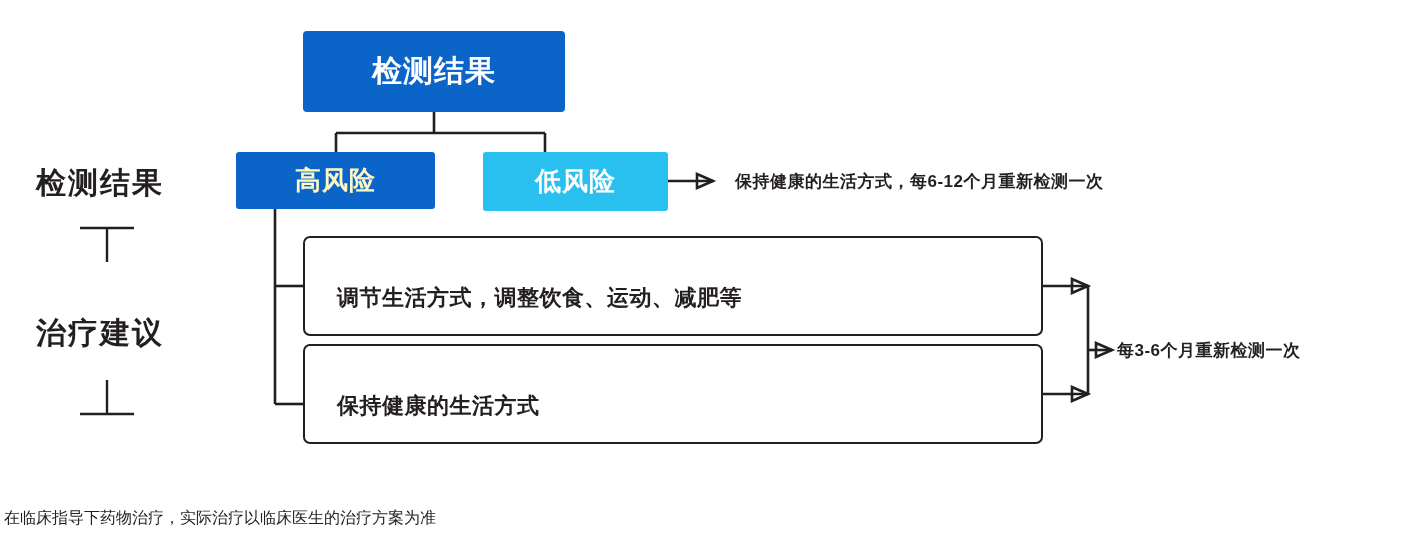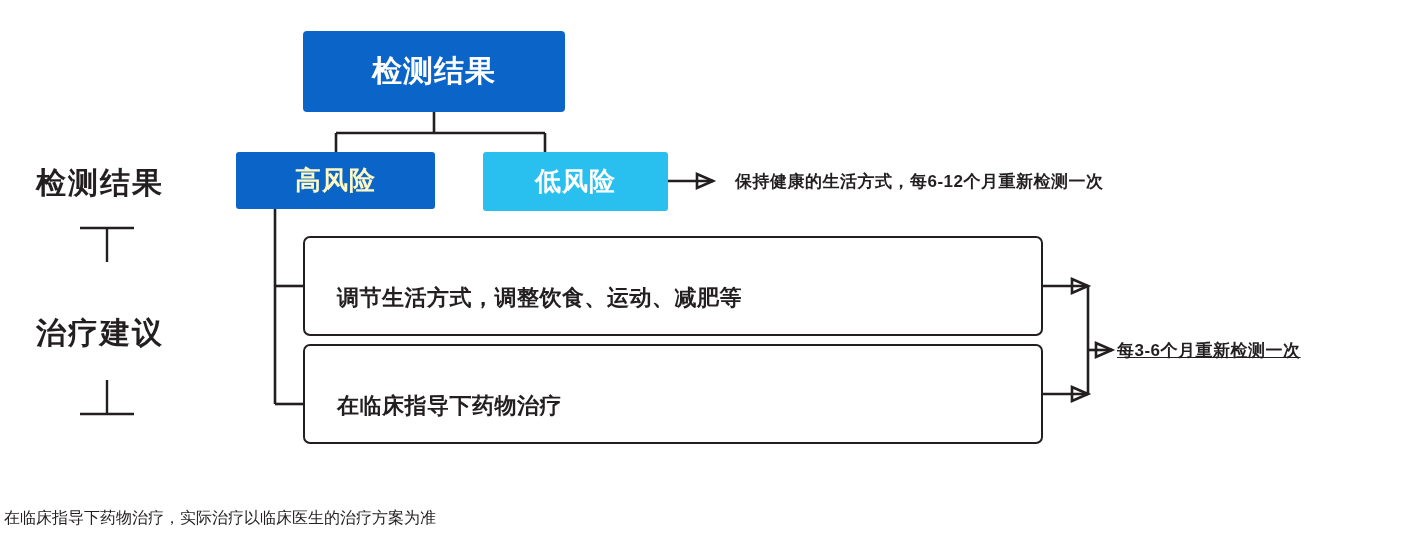--- a/index.html
+++ b/index.html
@@ -99,21 +99,21 @@
   .side-label-2 { left: 36px; top: 313px; }
   .annot {
     position: absolute;
     font-size: 17px;
     font-weight: bold;
     color: #231f20;
     white-space: nowrap;
     letter-spacing: 0.5px;
   }
   .annot-low  { left: 735px; top: 170px; }
-  .annot-retest { left: 1117px; top: 339px; text-decoration: underline; }
+  .annot-retest { left: 1117px; top: 339px; }
   .footnote {
     position: absolute;
     left: 4px;
     top: 508px;
     font-size: 16px;
     color: #231f20;
     white-space: nowrap;
   }
   svg.lines {
     position: absolute;
@@ -185,21 +185,21 @@
     <span>低风险</span>
   </div>
 
   <div class="annot annot-low">保持健康的生活方式，每6-12个月重新检测一次</div>
 
   <div class="box box-lifestyle">
     <span class="box-text">调节生活方式，调整饮食、运动、减肥等</span>
   </div>
 
   <div class="box box-medication">
-    <span class="box-text">在临床指导下药物治疗</span>
+    <span class="box-text">保持健康的生活方式</span>
   </div>
 
   <div class="annot annot-retest">每3-6个月重新检测一次</div>
 
   <div class="side-label side-label-1">检测结果</div>
   <div class="side-label side-label-2">治疗建议</div>
 
   <div class="footnote">在临床指导下药物治疗，实际治疗以临床医生的治疗方案为准</div>
 
 </div>

